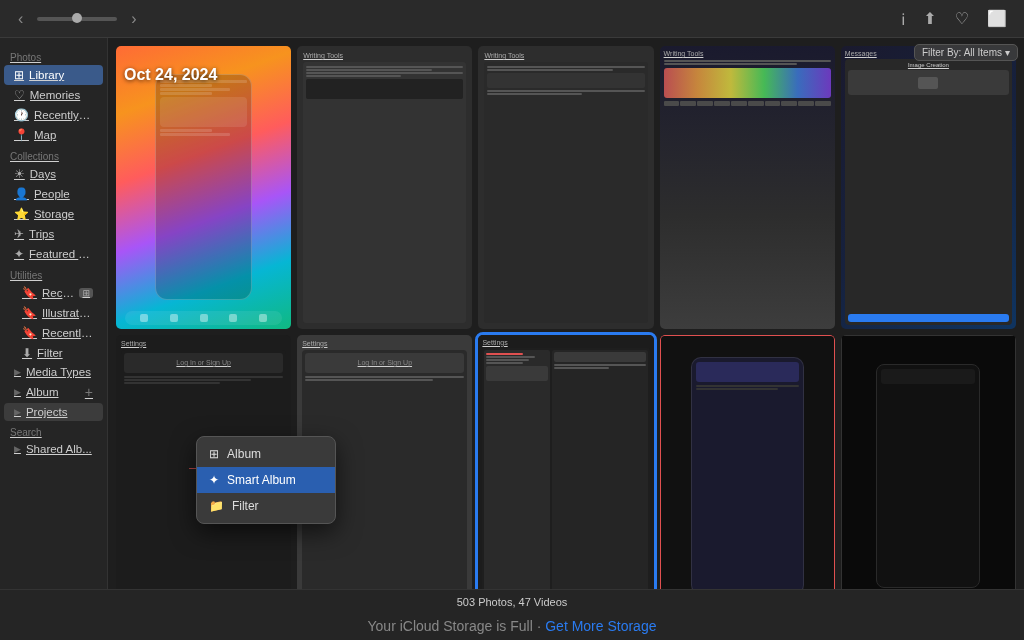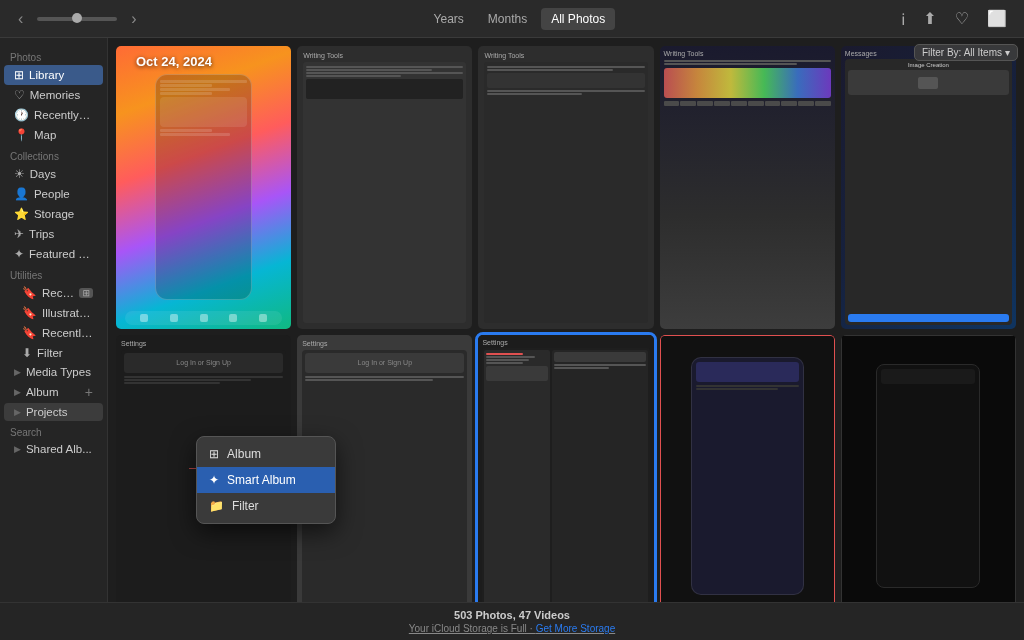--- a/index.html
+++ b/index.html
@@ -77,20 +77,21 @@
       font-size: 16px;
       cursor: pointer;
       padding: 2px 5px;
     }
 
     
     .main-layout {
       display: flex;
       flex: 1;
       overflow: hidden;
+      text-decoration: underline;
     }
 
     
     .sidebar {
       width: 108px;
       background: #252525;
       border-right: 1px solid #333;
       overflow-y: auto;
       flex-shrink: 0;
       padding: 8px 0;
@@ -169,28 +170,27 @@
     .phone-writing {
       background: #2d2d2d;
     }
     .phone-keyboard {
       background: linear-gradient(180deg, #1a1a2e 0%, #2d2d2d 60%, #3d3d3d 100%);
     }
 
     
     .date-overlay {
       position: absolute;
-      top: 8px;
+      top: 20px;
       left: 8px;
-      font-size: 13px;
+      font-size: 16px;
       font-weight: 700;
       color: #fff;
       text-shadow: 0 1px 4px rgba(0,0,0,0.7);
       z-index: 2;
-      margin-left: 12px;
     }
 
     
     .inner-phone {
       width: 60%;
       height: 85%;
       border-radius: 10px;
       border: 1px solid rgba(255,255,255,0.15);
       overflow: hidden;
       position: relative;
@@ -229,27 +229,26 @@
     .footer {
       background: #252525;
       border-top: 1px solid #333;
       padding: 6px 12px;
       text-align: center;
       flex-shrink: 0;
     }
     .footer-main {
       font-size: 11px;
       color: #ccc;
-      font-weight: 700;
+      font-weight: 400;
     }
     .footer-sub {
-      font-size: 10px;
+      font-size: 14px;
       color: #888;
-      margin-top: 2px;
-      text-decoration: underline;
+      margin-top: 10px;
     }
     .footer-link {
       color: #2a7bf0;
       cursor: pointer;
     }
 
     
     .filter-btn {
       position: absolute;
       top: 6px;
@@ -338,25 +337,20 @@
 </head>
 <body>
 
 <div class="toolbar">
   <div class="toolbar-left">
     <button class="nav-btn">‹</button>
     <div style="width:80px;height:4px;background:#555;border-radius:2px;position:relative;cursor:pointer;">
       <div style="position:absolute;left:50%;top:-4px;width:10px;height:10px;background:#aaa;border-radius:50%;transform:translateX(-50%);"></div>
     </div>
     <button class="nav-btn">›</button>
-  </div>
-  <div class="toolbar-center">
-    <button class="tab-btn">Years</button>
-    <button class="tab-btn">Months</button>
-    <button class="tab-btn active">All Photos</button>
   </div>
   <div class="toolbar-right">
     <button class="toolbar-icon-btn">ℹ</button>
     <button class="toolbar-icon-btn">⬆</button>
     <button class="toolbar-icon-btn">♡</button>
     <button class="toolbar-icon-btn">⬜</button>
   </div>
 </div>
 
 <div class="main-layout">

